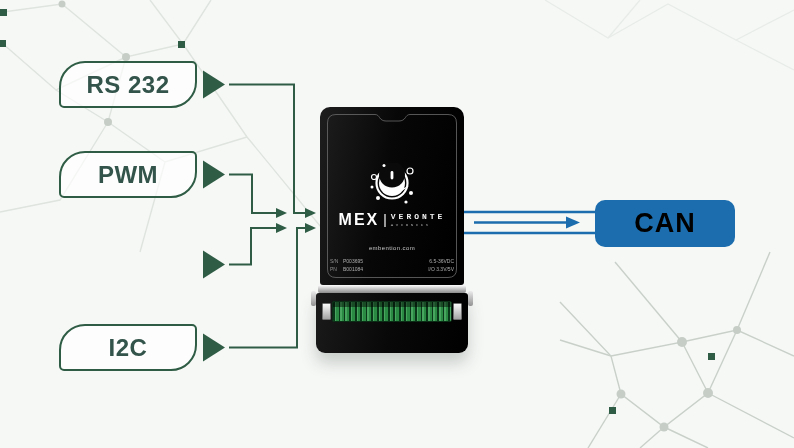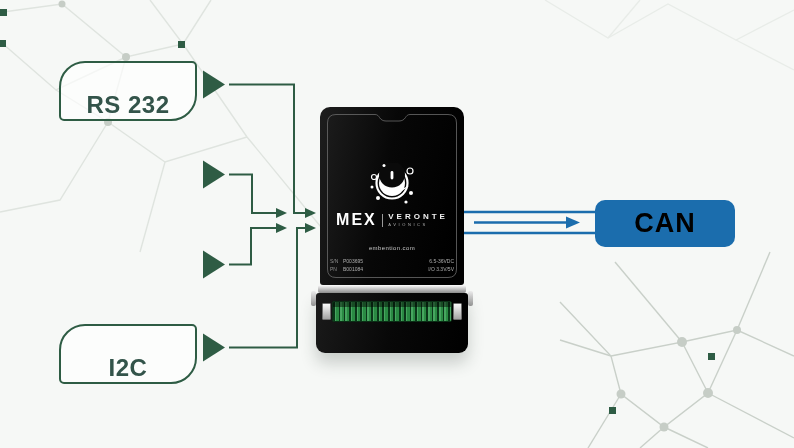--- a/index.html
+++ b/index.html
@@ -10,25 +10,25 @@
   .stage{
     position:relative;width:794px;height:448px;overflow:hidden;
     background:#f6f8f6;
     font-family:"Liberation Sans",sans-serif;
   }
   .stage svg{display:block;}
   .bg-svg,.wire-svg{position:absolute;left:0;top:0;}
 
   
   .io-box{
-    position:absolute;left:59px;width:138px;height:60px;box-sizing:border-box;
+    position:absolute;left:59px;width:138px;height:47px;box-sizing:border-box;
     border:2px solid var(--green);
     border-radius:26px 5px 26px 5px;
     background:rgba(255,255,255,.65);
-    display:flex;align-items:flex-end;justify-content:center;
+    display:flex;align-items:center;justify-content:center;
     font-size:24px;font-weight:600;color:#33544a;letter-spacing:.5px;
   }
   .io-rs232{top:61px;} .io-pwm{top:151px;} .io-rs485{top:241px;} .io-i2c{top:324px;}
 
   
   .can-box{
     position:absolute;left:595px;top:200px;width:140px;height:47px;
     background:var(--blue);border-radius:10px;
     display:flex;align-items:center;justify-content:center;
     color:#000000;font-weight:bold;font-size:27px;letter-spacing:1px;
@@ -78,21 +78,21 @@
   .clip-l{left:6px;} .clip-r{right:6px;}
 
   
   .logo{position:absolute;left:50px;top:56px;}
   .brand-row{
     position:absolute;left:0;top:104px;width:144px;height:18px;
     display:flex;align-items:center;justify-content:center;gap:5px;color:#fff;
   }
   .brand{font-size:16px;font-weight:bold;letter-spacing:2px;}
   .brand-sep{width:1.5px;height:13px;background:#9a9a9a;}
-  .prod{line-height:1;}
+  .prod{line-height:1;font-family:Liberation Mono, monospace;}
   .prod-name{font-size:8px;font-weight:bold;letter-spacing:3px;color:#f0f0f0;}
   .prod-tag{font-size:4px;letter-spacing:2.6px;color:#b5b5b5;margin-top:2px;}
   .website{
     position:absolute;left:0;top:138px;width:144px;text-align:center;
     font-size:6px;color:#c7c7c7;letter-spacing:.4px;
   }
   .specs{
     position:absolute;left:10px;top:150px;width:124px;
     display:flex;justify-content:space-between;
     font-size:5px;color:#adadad;line-height:1.6;
@@ -176,20 +176,23 @@
     <g>
       <path d="M455 212 H598" stroke="#1b6dad" stroke-width="2.6" fill="none"></path>
       <path d="M455 233 H598" stroke="#1b6dad" stroke-width="2.6" fill="none"></path>
       <path d="M474 222.5 H567" stroke="#1b6dad" stroke-width="2.4" fill="none"></path>
       <polygon fill="#1b6dad" points="566,216.5 566,228.5 580,222.5"></polygon>
     </g>
   </svg>
 
   <div class="io-box io-rs232">
     <span>RS 232</span>
+  </div>
+  <div class="io-box io-pwm">
+    <span>PWM</span>
   </div>
   <div class="io-box io-i2c">
     <span>I2C</span>
   </div>
 
   <div class="device">
     <div class="body"></div>
     <svg class="outline-svg" width="144" height="178" viewBox="0 0 144 178">
       <path d="M48 7.5 H55 C57.5 7.5 58.5 9 59.5 10.5 C61 12.8 63 14 66 14 H79 C82 14 84 12.8 85.5 10.5 C86.5 9 87.5 7.5 90 7.5 H128 Q136.5 7.5 136.5 16 V162 Q136.5 170.5 128 170.5 H16 Q7.5 170.5 7.5 162 V16 Q7.5 7.5 16 7.5 Z" fill="none" stroke="#6a6a6a" stroke-width="1" opacity=".8"></path>
     </svg>

